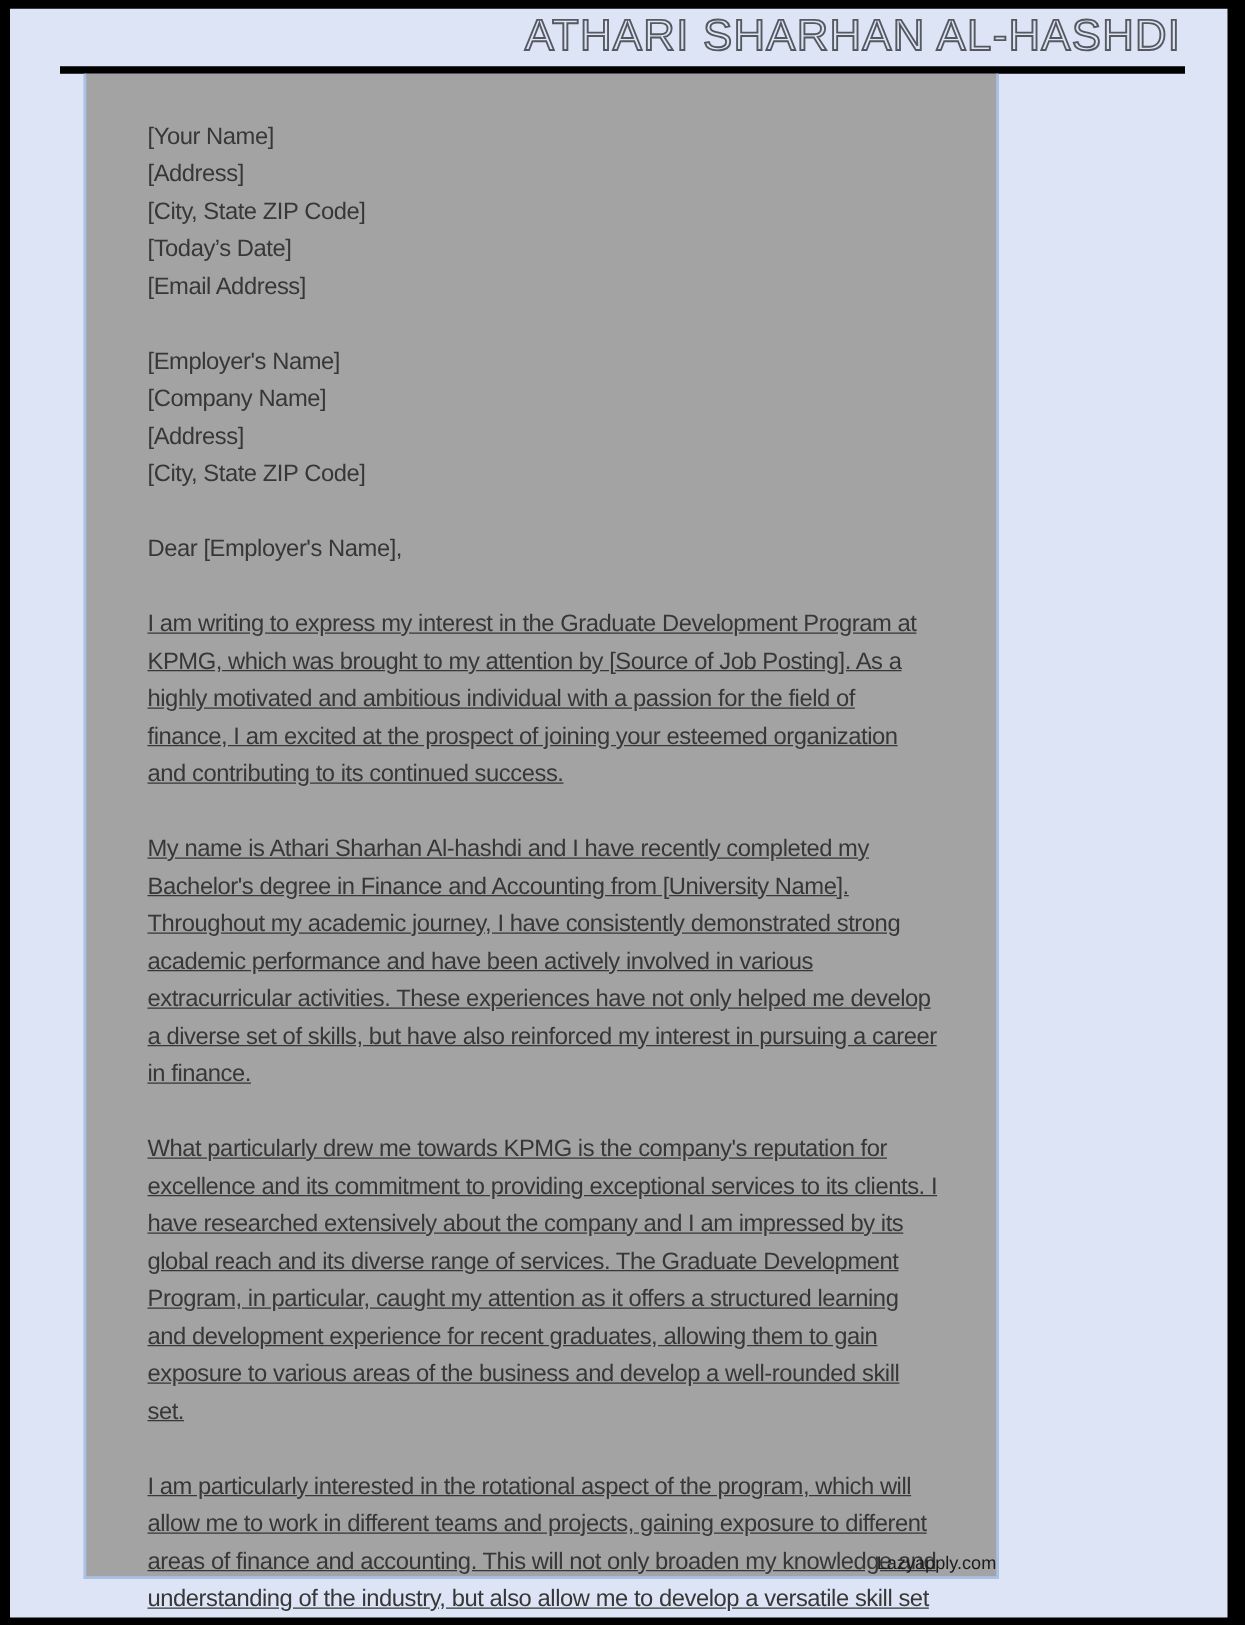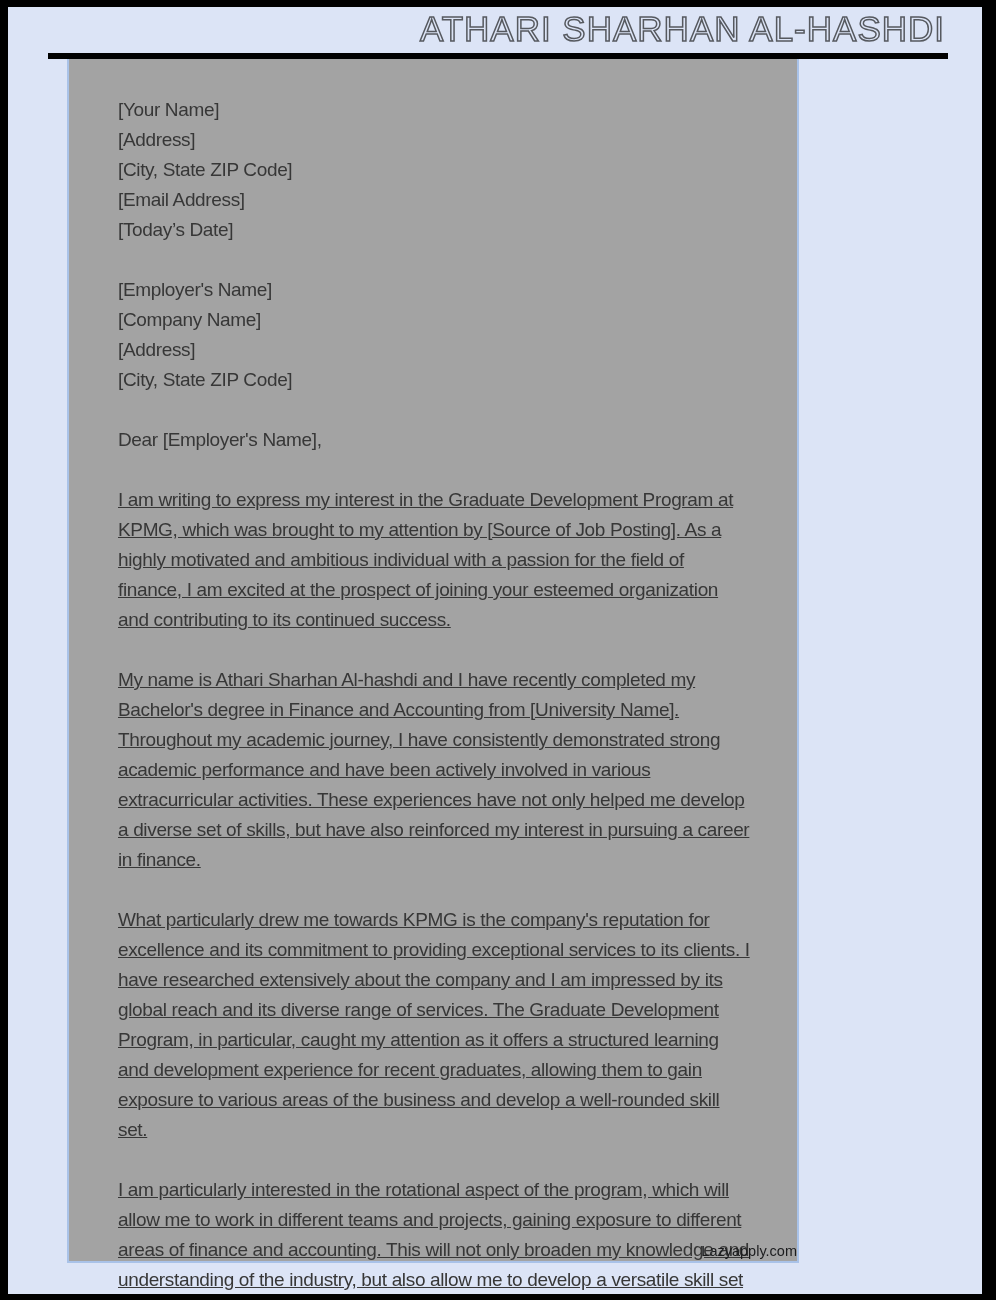--- a/index.html
+++ b/index.html
@@ -97,22 +97,22 @@
 
   <div class="header-rule"></div>
 
   <div class="page">
     <div class="letter-body">
 
       <div class="block">
         <div>[Your Name]</div>
         <div>[Address]</div>
         <div>[City, State ZIP Code]</div>
+        <div>[Today’s Date]</div>
         <div>[Email Address]</div>
-        <div>[Today’s Date]</div>
       </div>
 
       <div class="block">
         <div>[Employer's Name]</div>
         <div>[Company Name]</div>
         <div>[Address]</div>
         <div>[City, State ZIP Code]</div>
       </div>
 
       <div class="block">Dear [Employer's Name],</div>

